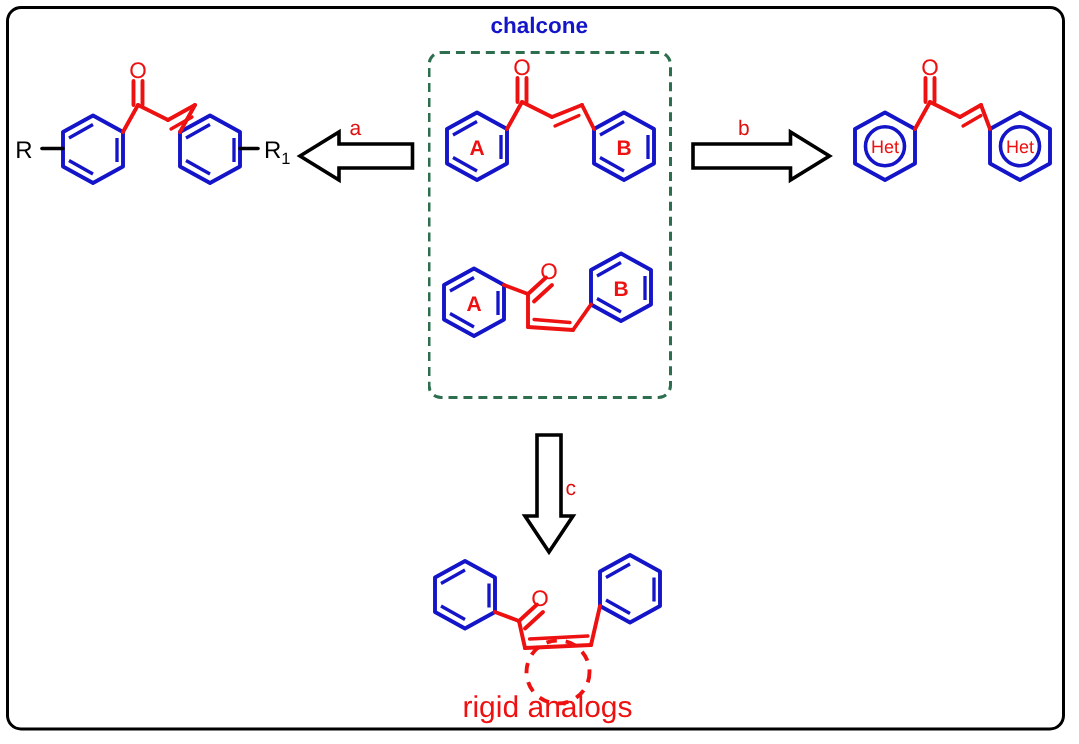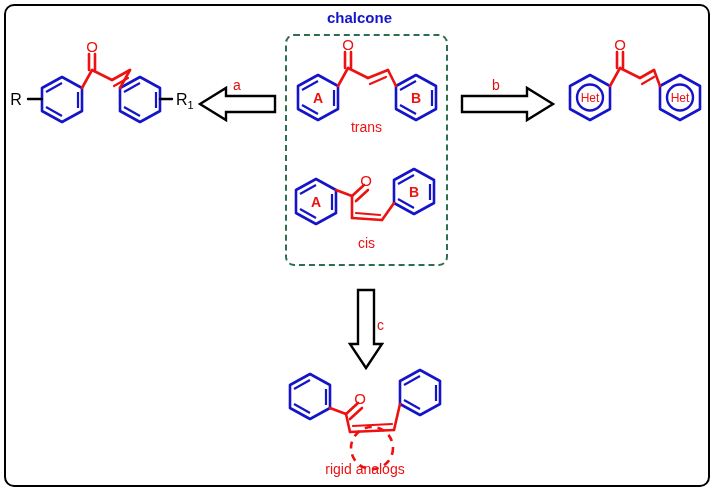--- a/index.html
+++ b/index.html
@@ -57,21 +57,21 @@
   }
   .lbl-cis {
     left: 285px; top: 236px; width: 163px;
     text-align: center;
     font-size: 14px;
     color: #ee1111;
   }
   .lbl-rigid {
     left: 245px; top: 462px; width: 240px;
     text-align: center;
-    font-size: 14px;
+    font-size: 20px;
     color: #ee1111;
   }
   .lbl-a { left: 233px; top: 78px; font-size: 14px; color: #dd1111; }
   .lbl-b { left: 492px; top: 78px; font-size: 14px; color: #dd1111; }
   .lbl-c { left: 377px; top: 318px; font-size: 14px; color: #dd1111; }
 
   .textblock {
     position: absolute;
     color: #000000;
     font-size: 14.5px;
@@ -114,21 +114,20 @@
 
       <path d="M345,68 L345,52 M351,68 L351,52"></path>
 
       <path d="M370,84 L386,77" stroke-width="2.2"></path>
     </g>
     <text x="348" y="50" font-family="Liberation Sans, sans-serif" font-size="15" fill="#ee1111" text-anchor="middle">O</text>
     <text x="318" y="103" font-family="Liberation Sans, sans-serif" font-size="14" font-weight="bold" fill="#ee1111" text-anchor="middle">A</text>
     <text x="416" y="103" font-family="Liberation Sans, sans-serif" font-size="14" font-weight="bold" fill="#ee1111" text-anchor="middle">B</text>
   </svg>
 
-  <div class="lbl lbl-trans">trans</div>
 
   <svg class="svg-struct" width="719" height="496">
     <g fill="none" stroke="#1414c8" stroke-width="2.6" stroke-linejoin="round">
 
       <polygon points="296,190 316,179 336,190 336,213 316,224 296,213"></polygon>
       <path d="M300,194 L316,185 M332,194 L332,210 M300,209 L316,218" stroke-width="2.2"></path>
 
       <polygon points="394,180 414,169 434,180 434,203 414,214 394,203"></polygon>
       <path d="M398,184 L414,175 M430,184 L430,200 M398,199 L414,208" stroke-width="2.2"></path>
     </g>
@@ -141,21 +140,20 @@
 
       <path d="M352,196 L364,185 M356,201 L368,190"></path>
 
       <path d="M356,213 L380,215" stroke-width="2.2"></path>
     </g>
     <text x="366" y="186" font-family="Liberation Sans, sans-serif" font-size="15" fill="#ee1111" text-anchor="middle">O</text>
     <text x="316" y="207" font-family="Liberation Sans, sans-serif" font-size="14" font-weight="bold" fill="#ee1111" text-anchor="middle">A</text>
     <text x="414" y="197" font-family="Liberation Sans, sans-serif" font-size="14" font-weight="bold" fill="#ee1111" text-anchor="middle">B</text>
   </svg>
 
-  <div class="lbl lbl-cis">cis</div>
 
   <svg class="svg-struct" width="719" height="496">
     <g fill="none" stroke="#1414c8" stroke-width="2.6" stroke-linejoin="round">
 
       <polygon points="42,88 62,77 82,88 82,111 62,122 42,111"></polygon>
       <path d="M46,92 L62,83 M78,92 L78,108 M46,107 L62,116" stroke-width="2.2"></path>
 
       <polygon points="120,88 140,77 160,88 160,111 140,122 120,111"></polygon>
       <path d="M124,92 L140,83 M156,92 L156,108 M124,107 L140,116" stroke-width="2.2"></path>
     </g>

